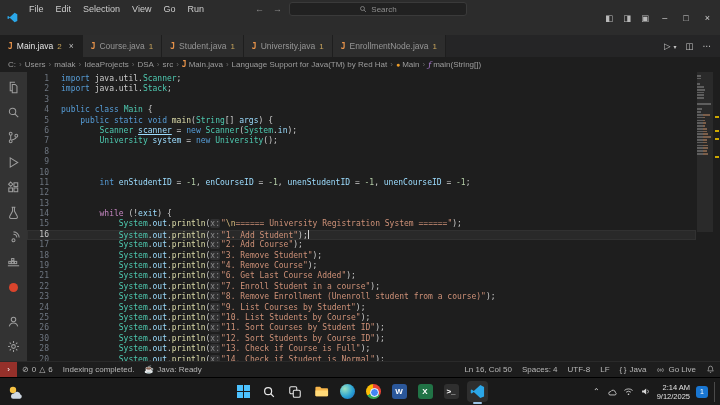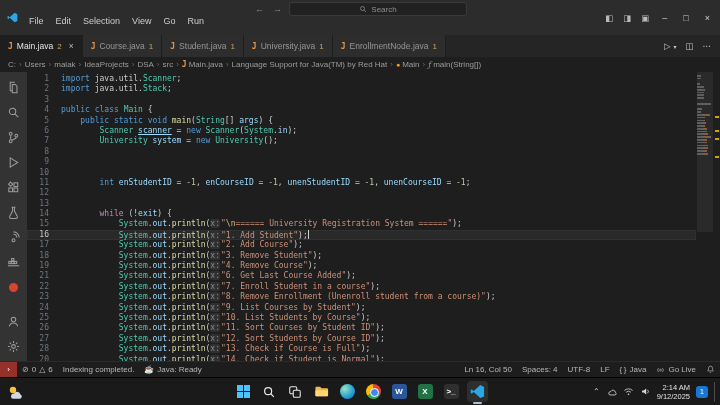--- a/index.html
+++ b/index.html
@@ -3,21 +3,21 @@
 <meta charset="utf-8">
 <style>
   *{margin:0;padding:0;box-sizing:border-box}
   html,body{width:720px;height:405px;overflow:hidden}
   body{background:#1e1e1e;font-family:"Liberation Sans",sans-serif;color:#cccccc;font-size:9px}
   .app{display:flex;flex-direction:column;width:720px;height:405px}
 
   
   .titlebar{flex:0 0 18px;background:#2c2c2c;display:flex;align-items:center;position:relative;padding:0 4px;z-index:5}
   .vslogo{width:11px;height:11px;margin:0 5px 0 3px;flex:0 0 11px}
-  .menu-item{padding:12px 6px;height:35px;line-height:18px;color:#cccccc;font-size:9px;cursor:default}
+  .menu-item{padding:0 6px;height:35px;line-height:18px;color:#cccccc;font-size:9px;cursor:default}
   .search-wrap{position:absolute;left:50%;top:2px;transform:translateX(-50%);display:flex;align-items:center;gap:5px}
   .nav-arrow{color:#8a8a8a;font-size:9px;padding:0 2px}
   .searchbox{width:178px;height:14px;background:#212121;border:1px solid #3a3a3a;border-radius:3px;display:flex;align-items:center;justify-content:center;gap:4px;color:#8f8f8f;font-size:8px}
   .title-right{margin-left:auto;display:flex;align-items:center}
   .tr-icon{padding:0 5px;color:#b9b9b9;font-size:8.5px}
   .win-ctl{padding:0 8px;color:#cfcfcf;font-size:9px;height:18px;line-height:18px}
   .win-close{padding-right:6px}
 
   
   .tabbar{flex:0 0 22px;background:#252526;display:flex;align-items:stretch}
@@ -383,21 +383,21 @@
             </div>
             <div class="code-line">
               <span class="ln">25</span>
               <span class="codetext"><span class="tk-pl">            </span><span class="tk-ty">System</span><span class="tk-pl">.</span><span class="tk-va">out</span><span class="tk-pl">.</span><span class="tk-fn">println</span><span class="tk-pl">(</span><span class="tk-hi">x:</span><span class="tk-st">"10. List Students by Course"</span><span class="tk-pl">);</span></span>
             </div>
             <div class="code-line">
               <span class="ln">26</span>
               <span class="codetext"><span class="tk-pl">            </span><span class="tk-ty">System</span><span class="tk-pl">.</span><span class="tk-va">out</span><span class="tk-pl">.</span><span class="tk-fn">println</span><span class="tk-pl">(</span><span class="tk-hi">x:</span><span class="tk-st">"11. Sort Courses by Student ID"</span><span class="tk-pl">);</span></span>
             </div>
             <div class="code-line">
-              <span class="ln">27</span>
+              <span class="ln">30</span>
               <span class="codetext"><span class="tk-pl">            </span><span class="tk-ty">System</span><span class="tk-pl">.</span><span class="tk-va">out</span><span class="tk-pl">.</span><span class="tk-fn">println</span><span class="tk-pl">(</span><span class="tk-hi">x:</span><span class="tk-st">"12. Sort Students by Course ID"</span><span class="tk-pl">);</span></span>
             </div>
             <div class="code-line">
               <span class="ln">28</span>
               <span class="codetext"><span class="tk-pl">            </span><span class="tk-ty">System</span><span class="tk-pl">.</span><span class="tk-va">out</span><span class="tk-pl">.</span><span class="tk-fn">println</span><span class="tk-pl">(</span><span class="tk-hi">x:</span><span class="tk-st">"13. Check if Course is Full"</span><span class="tk-pl">);</span></span>
             </div>
             <div class="code-line">
               <span class="ln">20</span>
               <span class="codetext"><span class="tk-pl">            </span><span class="tk-ty">System</span><span class="tk-pl">.</span><span class="tk-va">out</span><span class="tk-pl">.</span><span class="tk-fn">println</span><span class="tk-pl">(</span><span class="tk-hi">x:</span><span class="tk-st">"14. Check if Student is Normal"</span><span class="tk-pl">);</span></span>
             </div>

